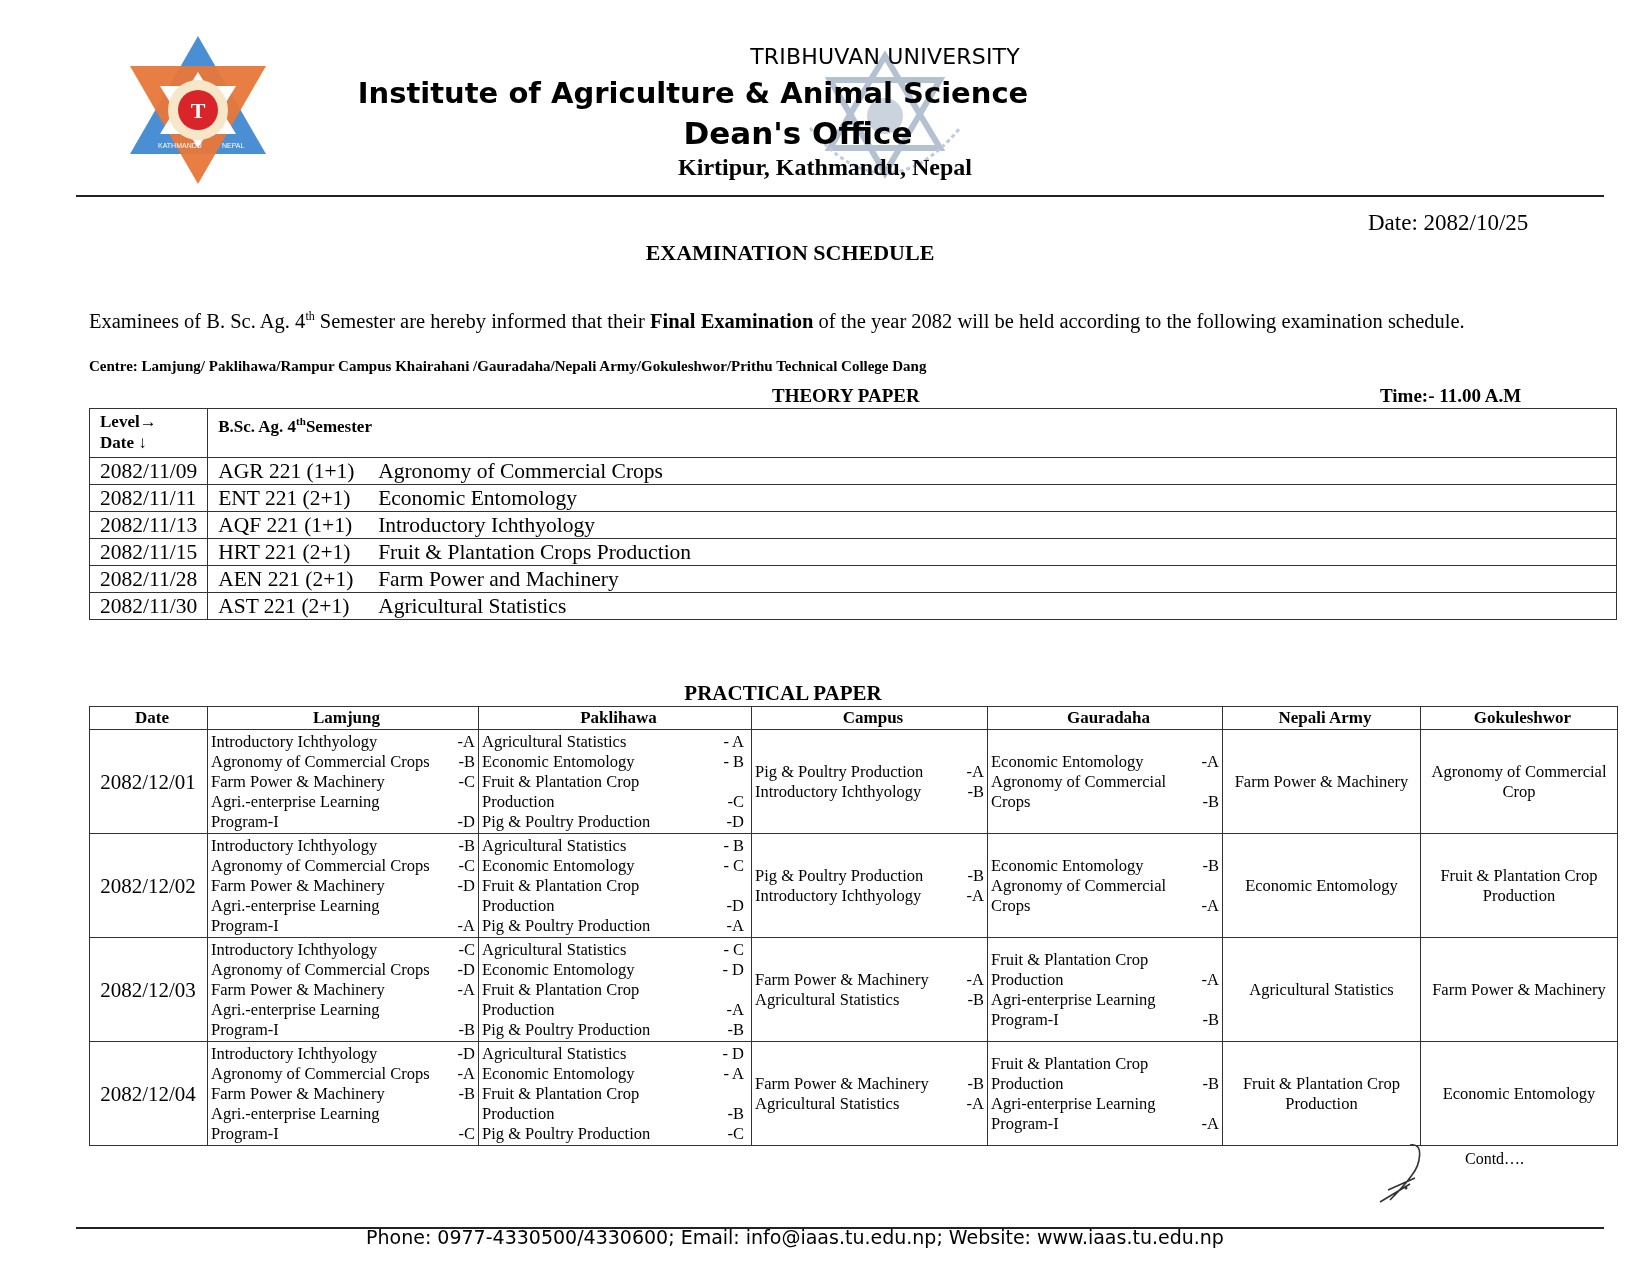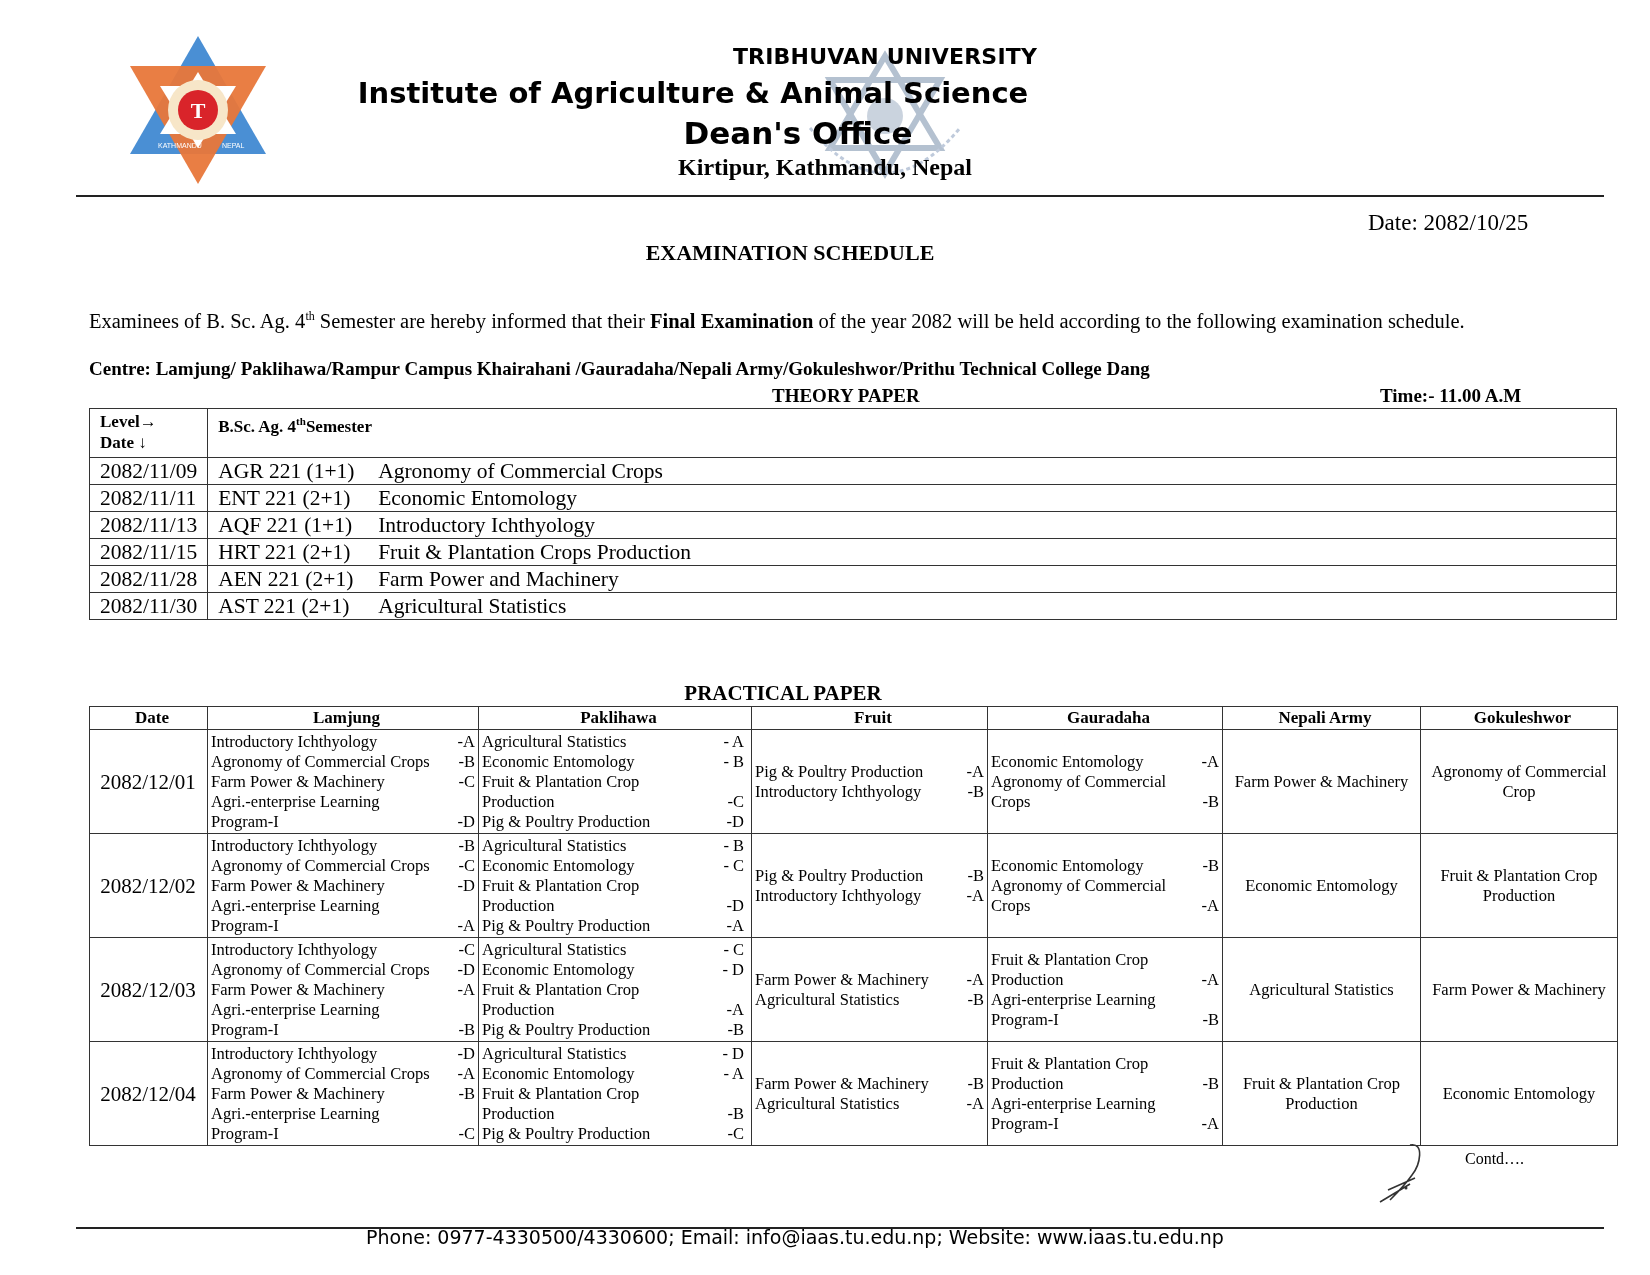--- a/index.html
+++ b/index.html
@@ -4,35 +4,35 @@
 <style>
   html, body { margin:0; padding:0; background:#ffffff; }
   body { width:1650px; height:1275px; position:relative; overflow:hidden;
          font-family:"Liberation Serif", serif; color:#000; }
   .abs { position:absolute; }
 
   
   .logo { left:118px; top:30px; width:160px; height:160px; }
   .watermark { left:790px; top:48px; width:190px; height:150px; opacity:0.35; }
   .lh-univ { left:0; width:1650px; top:44px; text-align:center; font-family:"DejaVu Sans", sans-serif;
-             font-weight:bold; font-size:22px; letter-spacing:0.2px; padding-left:120px; box-sizing:border-box; }
+             font-weight:normal; font-size:22px; letter-spacing:0.2px; padding-left:120px; box-sizing:border-box; }
   .lh-inst { left:0; width:1314px; top:76px; text-align:center; font-family:"DejaVu Sans", sans-serif;
              font-weight:bold; font-size:29px; padding-left:72px; box-sizing:border-box; }
   .lh-dean { left:0; width:1476px; top:115px; text-align:center; font-family:"DejaVu Sans", sans-serif;
              font-weight:bold; font-size:31px; padding-left:120px; box-sizing:border-box; }
   .lh-addr { left:0; width:1650px; top:154px; text-align:center; font-family:"Liberation Serif", serif;
              font-weight:bold; font-size:24px; box-sizing:border-box; }
   .rule-top { left:76px; top:195px; width:1528px; height:0; border-top:2.5px solid #222; }
 
   .date-line { left:1368px; top:210px; font-size:23px;text-align:right; }
   .title { left:0; width:1650px; top:240px; text-align:center; padding-right:70px; box-sizing:border-box;
            font-weight:bold; font-size:22px; }
   .intro { left:89px; top:303px; width:1520px; font-size:20.5px; line-height:26px; }
   .intro sup { font-size:12px; }
-  .centre { left:89px; top:358px; font-weight:bold; font-size:19px;text-align:center; }
+  .centre { left:89px; top:358px; font-weight:bold; font-size:15px;text-align:center; }
   .theory-label { left:772px; top:385px; font-weight:bold; font-size:19px; }
   .time-label { left:1380px; top:385px; font-weight:bold; font-size:19px; }
 
   
   table { border-collapse:collapse; }
   .theory { left:89px; top:408px; width:1528px; }
   .theory td { border:1.3px solid #333; font-size:21.5px; padding:0 10px; height:26px; line-height:26px; white-space:nowrap; }
   .theory td.date { width:96px; }
   .theory tr.hd td { font-weight:bold; font-size:17px; line-height:21px; vertical-align:top; height:46px; padding-top:2px; }
   .theory tr.hd sup { font-size:11px; }
@@ -146,21 +146,21 @@
     <col style="width:236px">
       <col style="width:235px">
       <col style="width:198px">
       <col style="width:197px">
   </colgroup>
   <tbody>
       <tr class="hd">
     <td>Date</td>
     <td>Lamjung</td>
     <td>Paklihawa</td>
-    <td>Fruit</td>
+    <td>Campus</td>
     <td>Gauradaha</td>
     <td>Nepali Army</td>
     <td>Gokuleshwor</td>
   </tr>
   </tbody>
     <tbody id="practical-body">
       <tr class="row">
         <td class="pdate">2082/12/01</td>
         <td>
           <div class="line">

